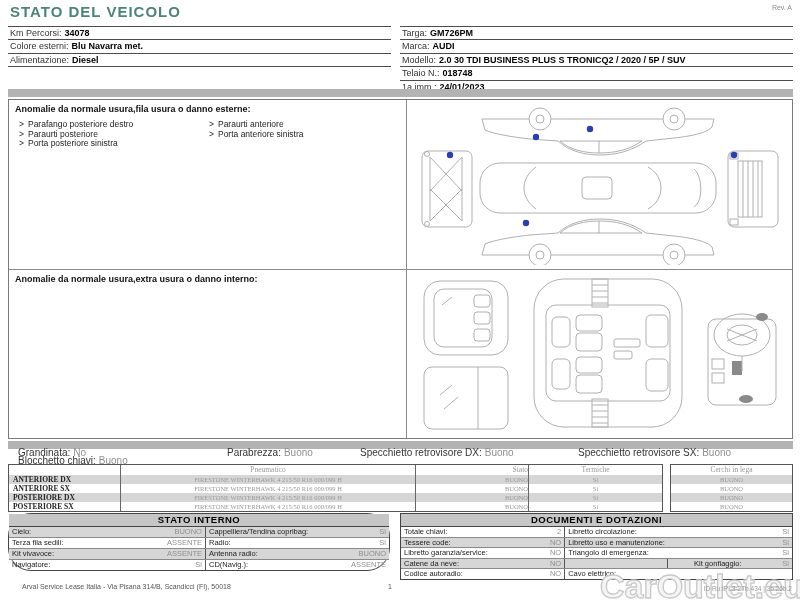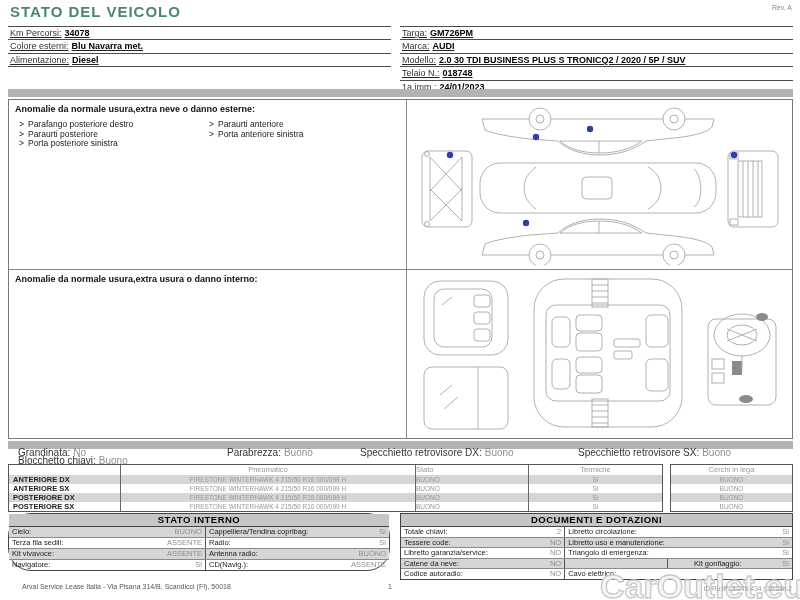--- a/index.html
+++ b/index.html
@@ -2,21 +2,21 @@
 <html><head>
 <meta charset="utf-8">
 <style>
   html,body{margin:0;padding:0;background:#fff;}
   .page{position:relative;width:800px;height:600px;background:#fff;overflow:hidden;
         font-family:"Liberation Sans","DejaVu Sans",sans-serif;color:#222;}
   
   .title{position:absolute;left:10px;top:3px;font-size:15px;font-weight:bold;
          letter-spacing:1px;color:#4a8577;}
   .rev{position:absolute;right:8px;top:4px;font-size:7px;color:#8a8a8a;}
-  .fblock{position:absolute;border-top:1px solid #4d4d4d;text-decoration:underline;}
+  .fblock{position:absolute;border-top:1px solid #4d4d4d;}
   .fblock.left{left:8px;top:26px;width:383px;}
   .fblock.right{left:400px;top:26px;width:393px;}
   .frow{height:12.4px;line-height:12.4px;border-bottom:1px solid #4d4d4d;
         font-size:9px;white-space:nowrap;overflow:hidden;padding-left:2px;}
   .frow .lbl{color:#333;}
   .frow .val{color:#000;font-weight:bold;margin-left:3px;}
   
   .graybar{position:absolute;left:8px;width:785px;height:8px;background:#b3b3b3;}
   .bar1{top:89px;} .bar2{top:441px;}
   
@@ -33,27 +33,27 @@
   .anom-col .mk{margin-right:4px;}
   .diagram{position:absolute;right:4px;top:3px;}
   
   .statline{position:absolute;font-size:10px;white-space:nowrap;}
   .statline .lbl{color:#333;} .statline .val{color:#909090;margin-left:3px;}
   
   .tyre-table{position:absolute;left:8px;top:464px;width:655px;
               border:1px solid #555;box-sizing:border-box;font-size:6.5px;}
   .cerchi-table{position:absolute;left:670px;top:464px;width:123px;
               border:1px solid #555;box-sizing:border-box;font-size:6.5px;}
-  .t-row{display:flex;height:9px;line-height:9px;}
+  .t-row{display:flex;height:9px;line-height:9px;font-family:Liberation Serif, serif;}
   .t-row.hd{height:10px;line-height:10px;color:#9a9a9a;font-size:7.5px;}
   .t-row.alt{background:#d6d6d6;}
   .c-pos{width:112px;border-right:1px solid #666;font-weight:bold;font-size:7.5px;
          color:#222;padding-left:4px;box-sizing:border-box;}
   .c-pneu{width:295px;border-right:1px solid #666;text-align:center;color:#9a9a9a;box-sizing:border-box;}
-  .c-stato{width:113px;border-right:1px solid #666;text-align:left;color:#9a9a9a;box-sizing:border-box;}
+  .c-stato{width:113px;border-right:1px solid #666;text-align:right;color:#9a9a9a;box-sizing:border-box;}
   .c-term{width:133px;text-align:center;color:#9a9a9a;box-sizing:border-box;}
   .c-full{width:100%;text-align:center;color:#9a9a9a;}
   
   .bt{position:absolute;top:513px;border:1px solid #444;box-sizing:border-box;}
   .bt.si{left:8px;width:382px;border-radius:23px;}
   .bt.doc{left:400px;width:393px;}
   .bt-head{height:12px;line-height:12px;text-align:center;font-weight:bold;
            font-size:9.5px;color:#000;background:#c6c6c6;border-bottom:1px solid #444;
            letter-spacing:0.5px;}
   .bt-row{display:flex;height:10px;line-height:10px;font-size:7.5px;border-bottom:1px solid #8a8a8a;}
@@ -103,21 +103,21 @@
     <div class="frow"><span class="lbl">Telaio N.:</span><span class="val">018748</span></div>
     <div class="frow"><span class="lbl">1a imm.:</span><span class="val">24/01/2023</span></div>
   </div>
 
   <div class="graybar bar1"></div>
 
   <div class="mainbox">
     <div class="vdivider"></div>
 
     <div class="section sec-ext">
-      <div class="sec-head">Anomalie da normale usura,extra neve o danno esterne:</div>
+      <div class="sec-head">Anomalie da normale usura,fila usura o danno esterne:</div>
       <ul class="anom-col c1">
         <li><span class="mk">&gt;</span><span>Parafango posteriore destro</span></li>
         <li><span class="mk">&gt;</span><span>Paraurti posteriore</span></li>
         <li><span class="mk">&gt;</span><span>Porta posteriore sinistra</span></li>
       </ul>
       <ul class="anom-col c2">
         <li><span class="mk">&gt;</span><span>Paraurti anteriore</span></li>
         <li><span class="mk">&gt;</span><span>Porta anteriore sinistra</span></li>
       </ul>
 

